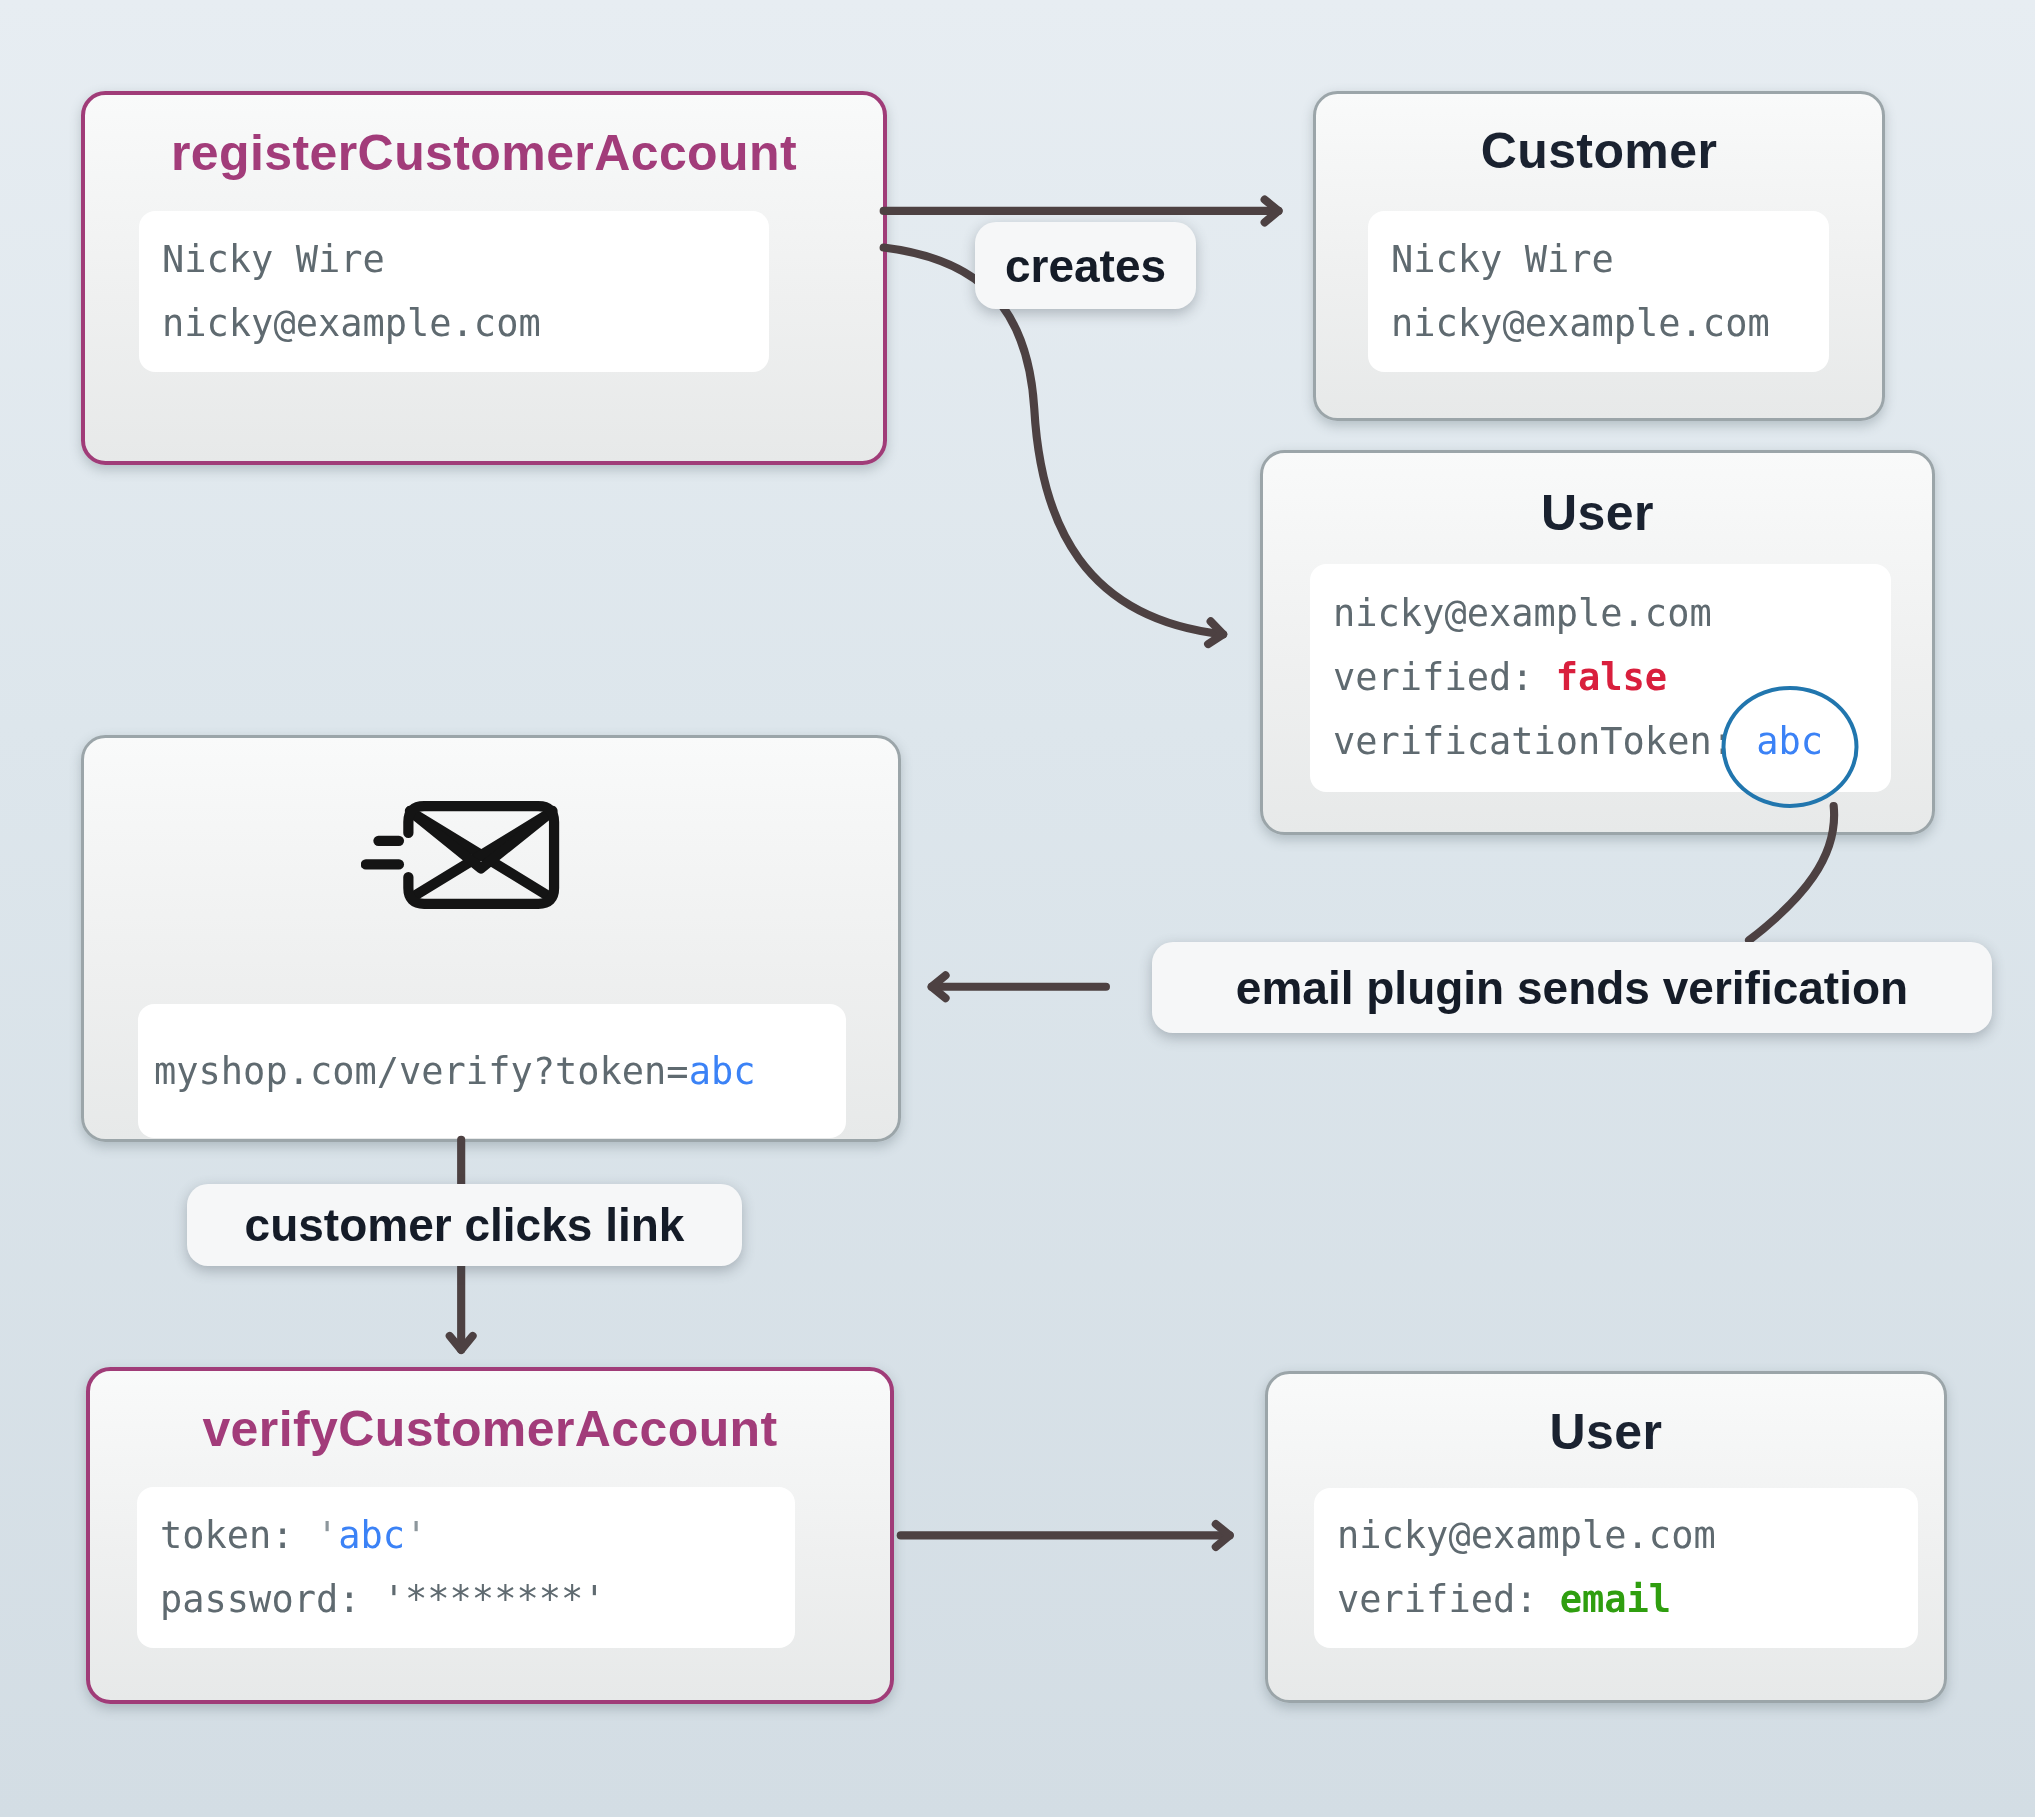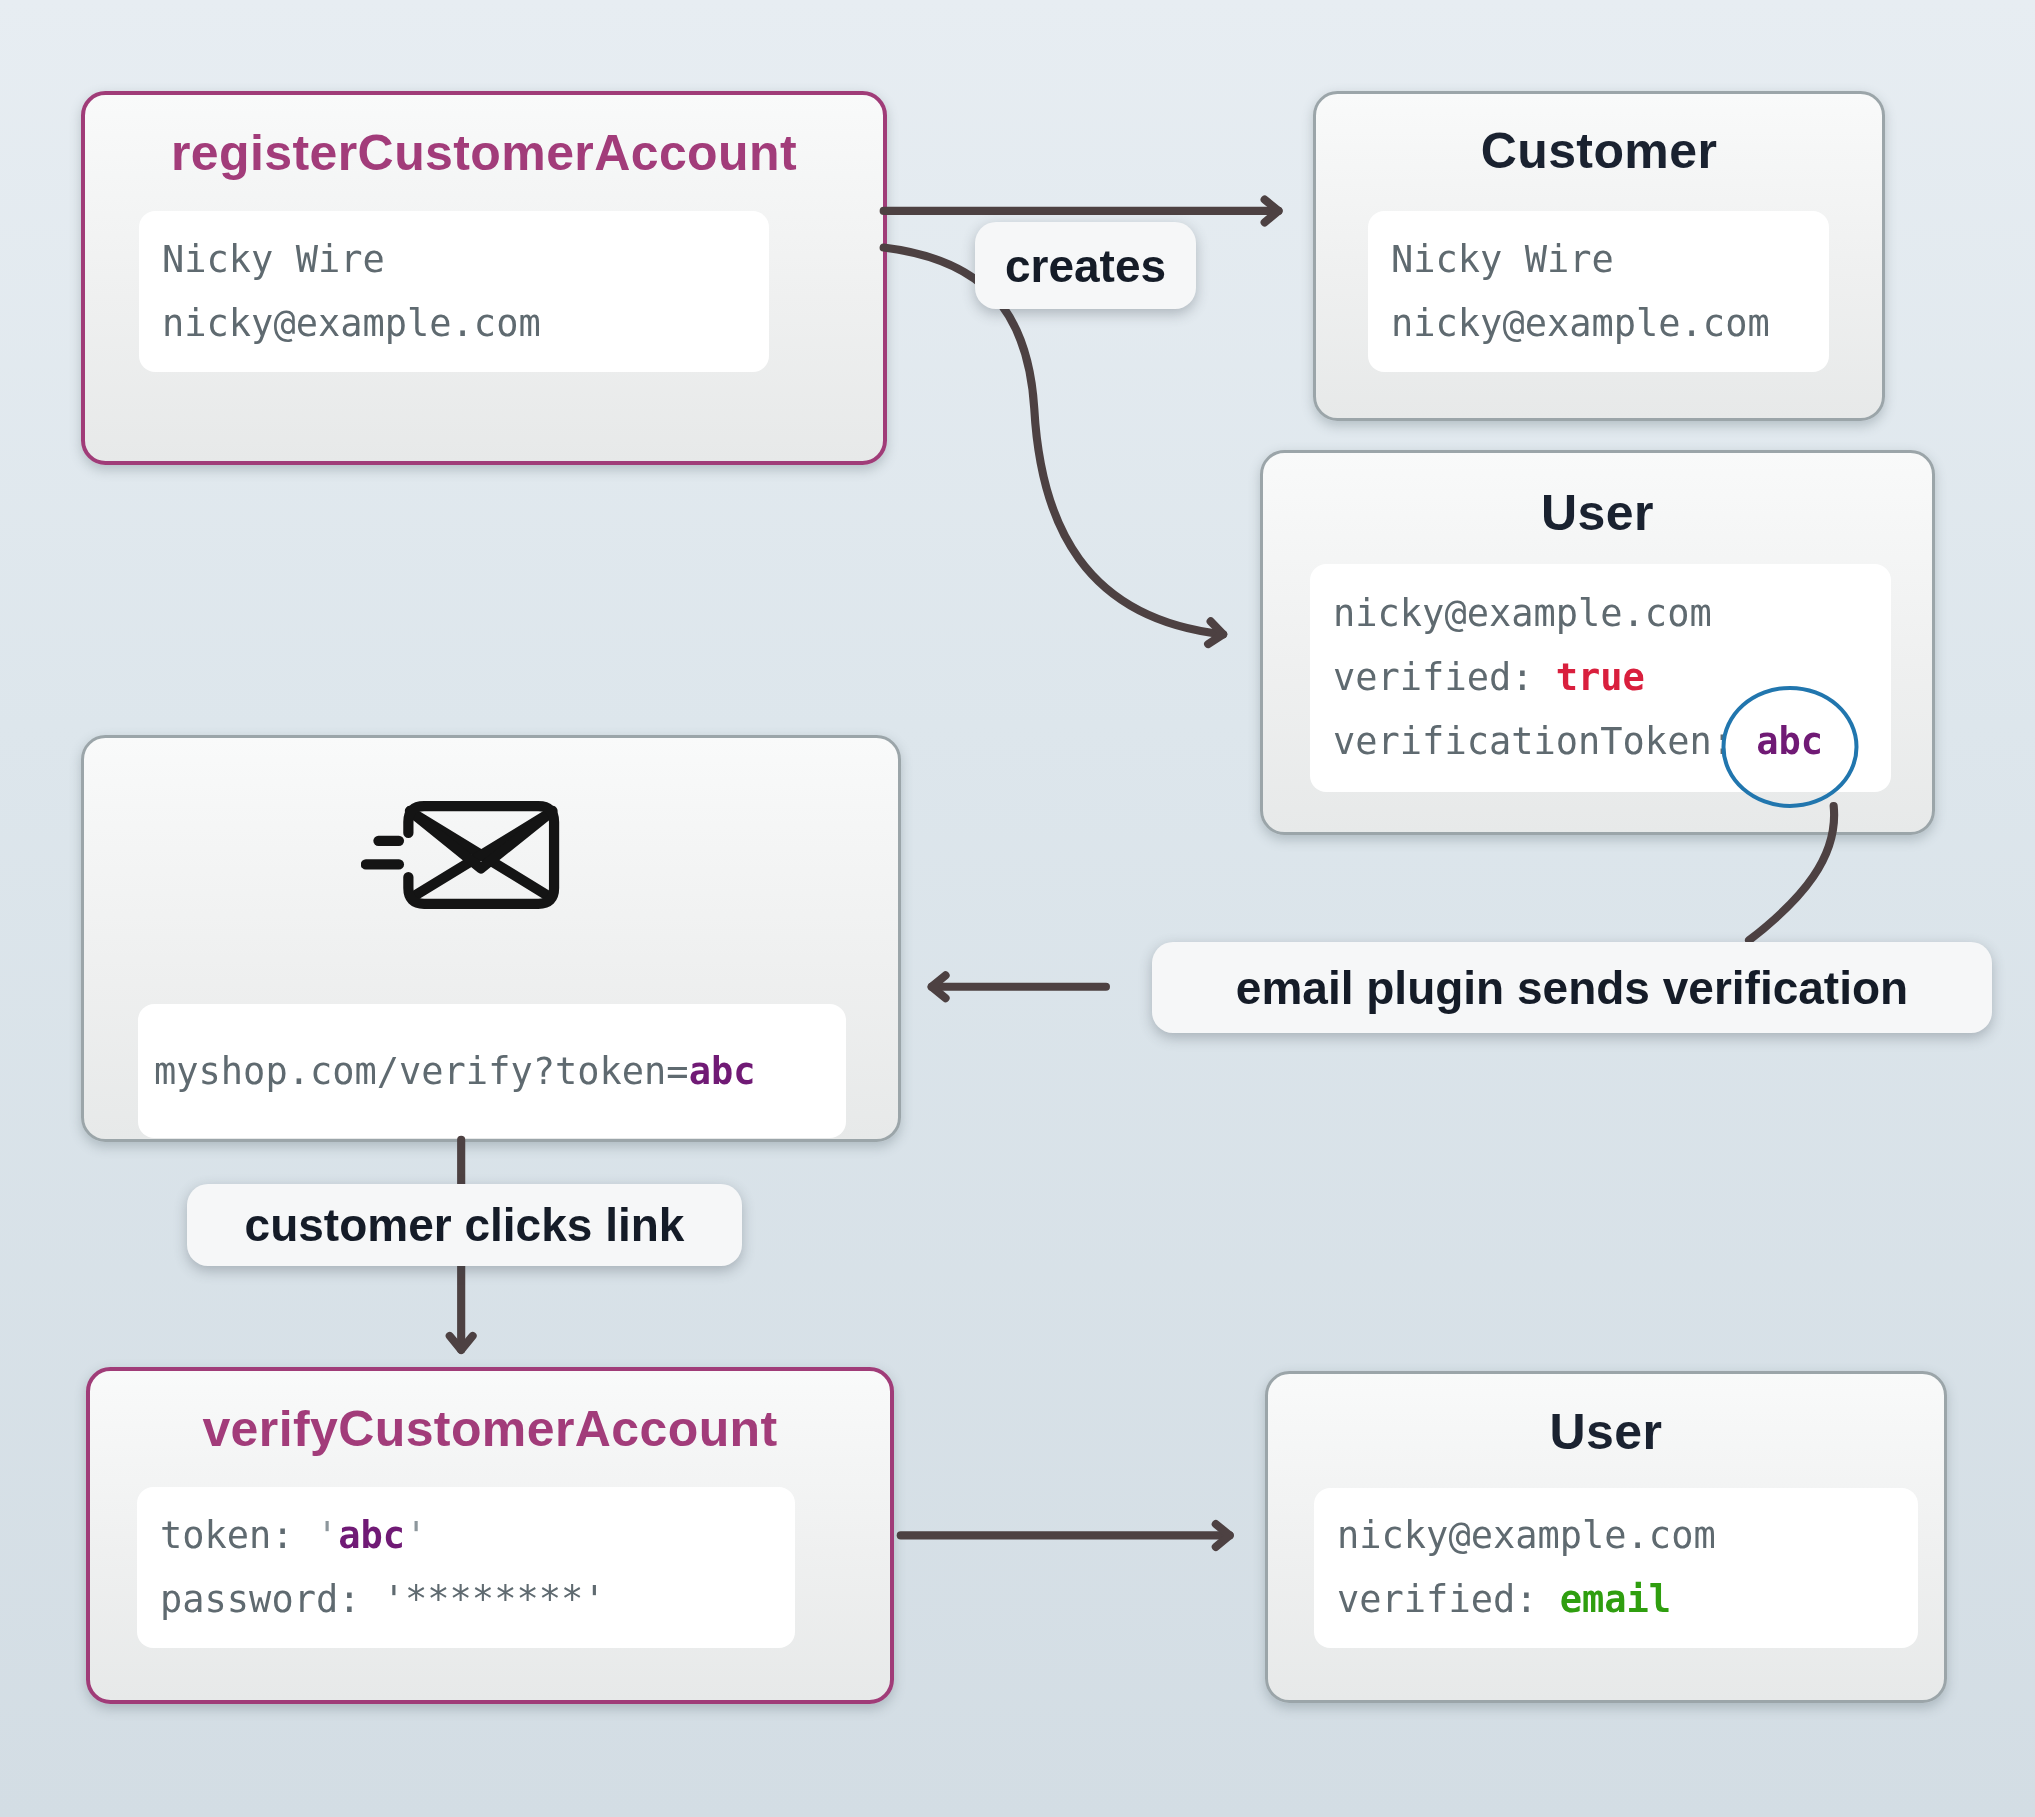--- a/index.html
+++ b/index.html
@@ -28,21 +28,21 @@
     position:absolute;background:#ffffff;border-radius:16.3px;
     display:flex;flex-direction:column;justify-content:center;
     padding-left:23px;box-sizing:border-box;
   }
   .mono{
     font-family:"DejaVu Sans Mono","Liberation Mono",monospace;
     font-size:37px;line-height:64px;color:#5f6a70;white-space:pre;
   }
   .mono .red{color:#d91f3d;font-weight:700;}
   .mono .green{color:#2f9e0f;font-weight:700;}
-  .mono .blue{color:#701a75;font-weight:700;}
+  .mono .blue{color:#3b82f6;font-weight:400;}
   .mono .quote{color:#8d979c;}
 
   
   .token-wrap{position:relative;display:inline-block;}
   .token-ellipse{
     position:absolute;left:50%;top:50%;
     width:129px;height:114px;
     transform:translate(-50%,-46%);
     border:4.9px solid #2176ae;border-radius:50%;
     pointer-events:none;
@@ -81,21 +81,21 @@
     <div class="inner" style="left:52px;top:117px;width:461px;height:161px;">
       <div class="mono">Nicky Wire</div>
       <div class="mono">nicky@example.com</div>
     </div>
   </div>
 
   <div class="node" style="left:1260px;top:432px;width:669px;height:379px;">
     <div class="node-title" style="top:31px;">User</div>
     <div class="inner" style="left:47px;top:111px;width:581px;height:228px;">
       <div class="mono">nicky@example.com</div>
-      <div class="mono"><span>verified: </span><span class="red">true</span></div>
+      <div class="mono"><span>verified: </span><span class="red">false</span></div>
       <div class="mono"><span>verificationToken: </span><span class="token-wrap"><span class="blue">abc</span><span class="token-ellipse"></span></span></div>
     </div>
   </div>
 
   <div class="node" style="left:81px;top:717px;width:814px;height:401px;">
     <div class="icon-box" style="left:277px;top:54px;width:212px;height:130px;">
       <svg width="205" height="126" viewBox="0 0 260 160" fill="none">
         <path d="M64 26 L241 134" stroke="#141414" stroke-width="13" stroke-linecap="round"></path>
         <path d="M241 26 L64 134" stroke="#141414" stroke-width="13" stroke-linecap="round"></path>
         <path d="M62 24 L152 97 L243 24" stroke="#141414" stroke-width="13" stroke-linecap="round" stroke-linejoin="round"></path>

